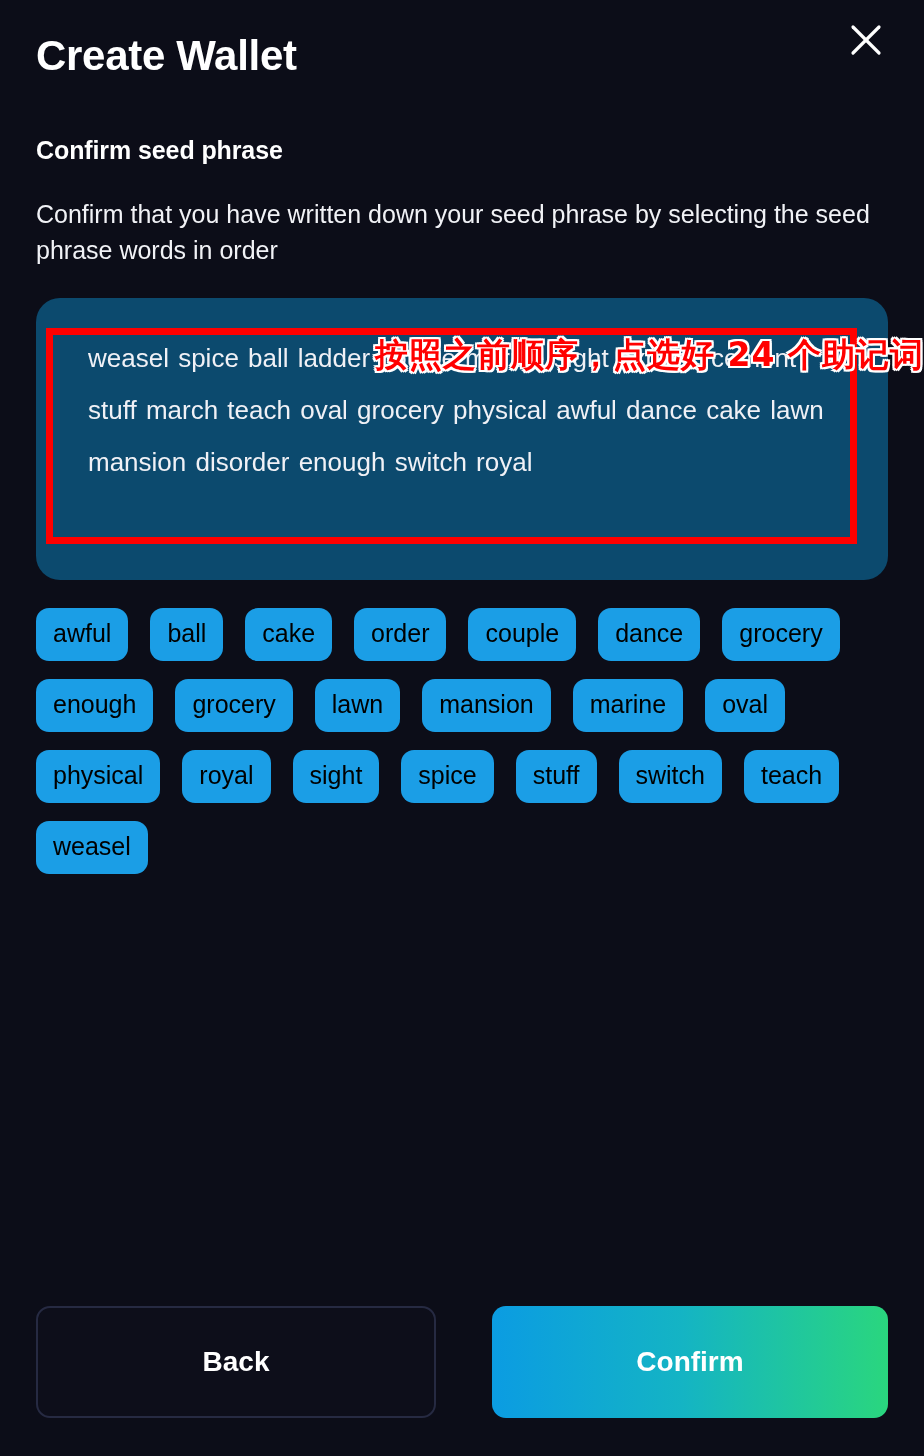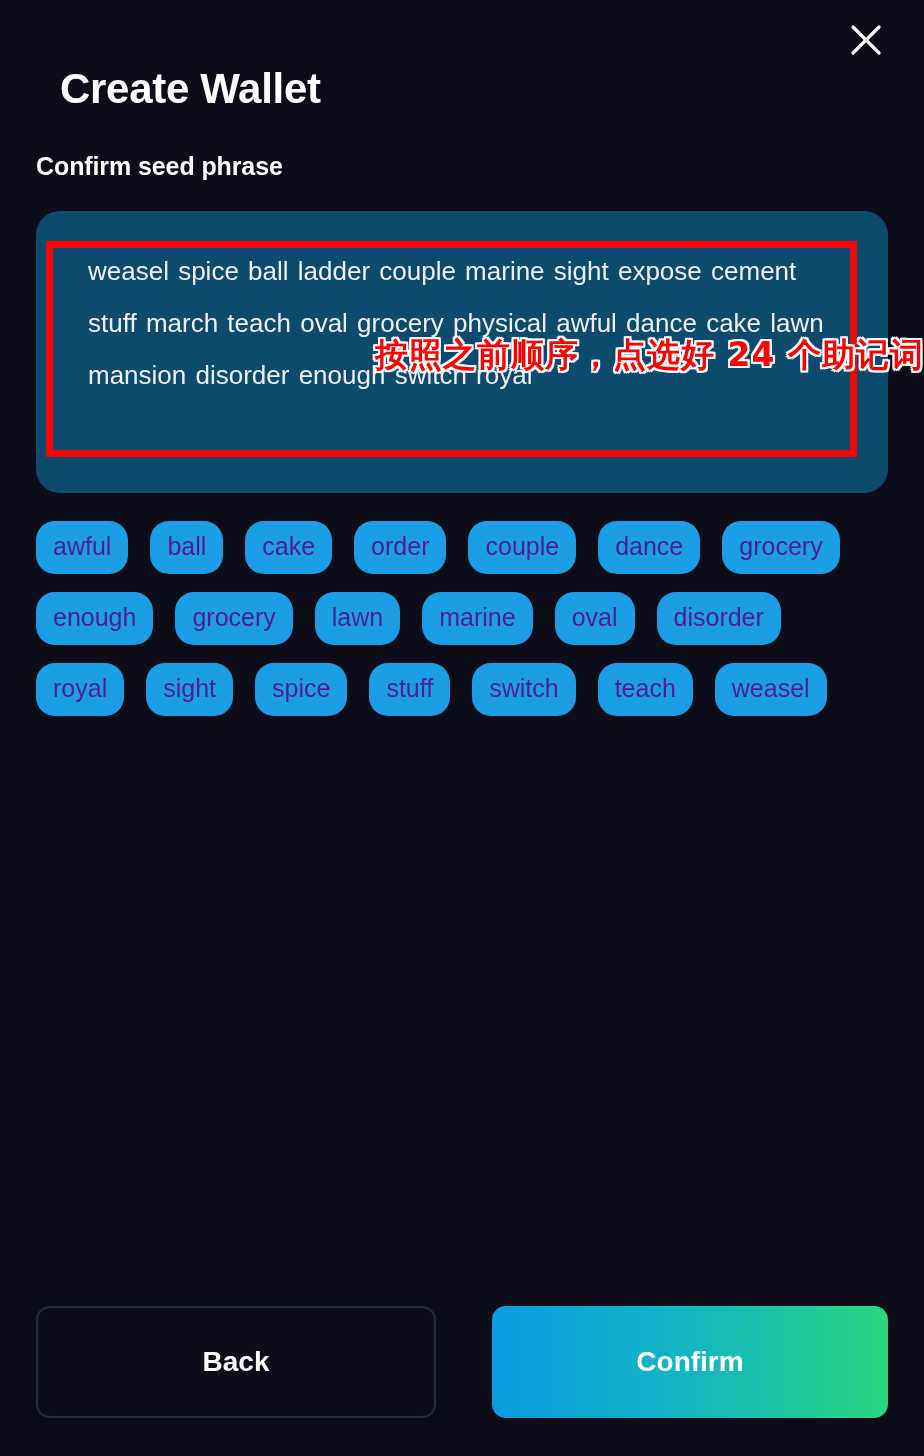--- a/index.html
+++ b/index.html
@@ -23,22 +23,21 @@
     padding: 0 36px;
     display: flex;
     flex-direction: column;
   }
 
   
   .header {
     position: relative;
     height: 112px;
     display: flex;
-    align-items: flex-end;
-    margin-left: 24px;
+    align-items: center;
   }
 
   .modal-title {
     font-size: 42px;
     font-weight: 700;
     letter-spacing: -0.3px;
     color: #ffffff;
     line-height: 1.1;
   }
 
@@ -52,21 +51,21 @@
     align-items: center;
     justify-content: center;
     cursor: pointer;
     background: none;
     border: none;
   }
   .close-btn svg { display: block; }
 
   
   .section-heading {
-    margin-top: 40px;
+    margin-top: 24px;
     font-size: 25px;
     font-weight: 700;
     color: #ffffff;
     letter-spacing: -0.1px;
   }
 
   .section-desc {
     margin-top: 32px;
     font-size: 25px;
     line-height: 1.42;
@@ -134,25 +133,25 @@
   .chips {
     margin-top: 28px;
     display: flex;
     flex-wrap: wrap;
     gap: 18px 22px;
     max-width: 830px;
   }
 
   .chip {
     background: #1b9ee6;
-    color: #4c1d95;
+    color: #000000;
     font-size: 25px;
     line-height: 1;
     padding: 13px 17px 15px 17px;
-    border-radius: 19px;
+    border-radius: 13px;
     cursor: pointer;
     border: none;
     font-family: "Liberation Sans", sans-serif;
     white-space: nowrap;
   }
 
   
   .footer {
     position: absolute;
     left: 36px;
@@ -197,40 +196,42 @@
       <span>
         <svg width="34" height="34" viewBox="0 0 34 34" aria-hidden="true">
           <line x1="4" y1="4" x2="30" y2="30" stroke="#ffffff" stroke-width="3.2" stroke-linecap="round"></line>
           <line x1="30" y1="4" x2="4" y2="30" stroke="#ffffff" stroke-width="3.2" stroke-linecap="round"></line>
         </svg>
       </span>
     </button>
   </div>
 
   <div class="section-heading">Confirm seed phrase</div>
+  <div class="section-desc">Confirm that you have written down your seed phrase by selecting the seed phrase words in order</div>
 
   <div class="seed-outer">
     <div class="seed-inner"></div>
     <div class="seed-text">weasel spice ball ladder couple marine sight expose cement stuff march teach oval grocery physical awful dance cake lawn mansion disorder enough switch royal</div>
   </div>
 
   <div class="chips">
       <button class="chip">awful</button>
       <button class="chip">ball</button>
       <button class="chip">cake</button>
       <button class="chip">order</button>
       <button class="chip">couple</button>
       <button class="chip">dance</button>
       <button class="chip">grocery</button>
       <button class="chip">enough</button>
       <button class="chip">grocery</button>
       <button class="chip">lawn</button>
+      <button class="chip">mansion</button>
       <button class="chip">marine</button>
       <button class="chip">oval</button>
-      <button class="chip">disorder</button>
+      <button class="chip">physical</button>
       <button class="chip">royal</button>
       <button class="chip">sight</button>
       <button class="chip">spice</button>
       <button class="chip">stuff</button>
       <button class="chip">switch</button>
       <button class="chip">teach</button>
       <button class="chip">weasel</button>
     </div>
 
   <div class="footer">

